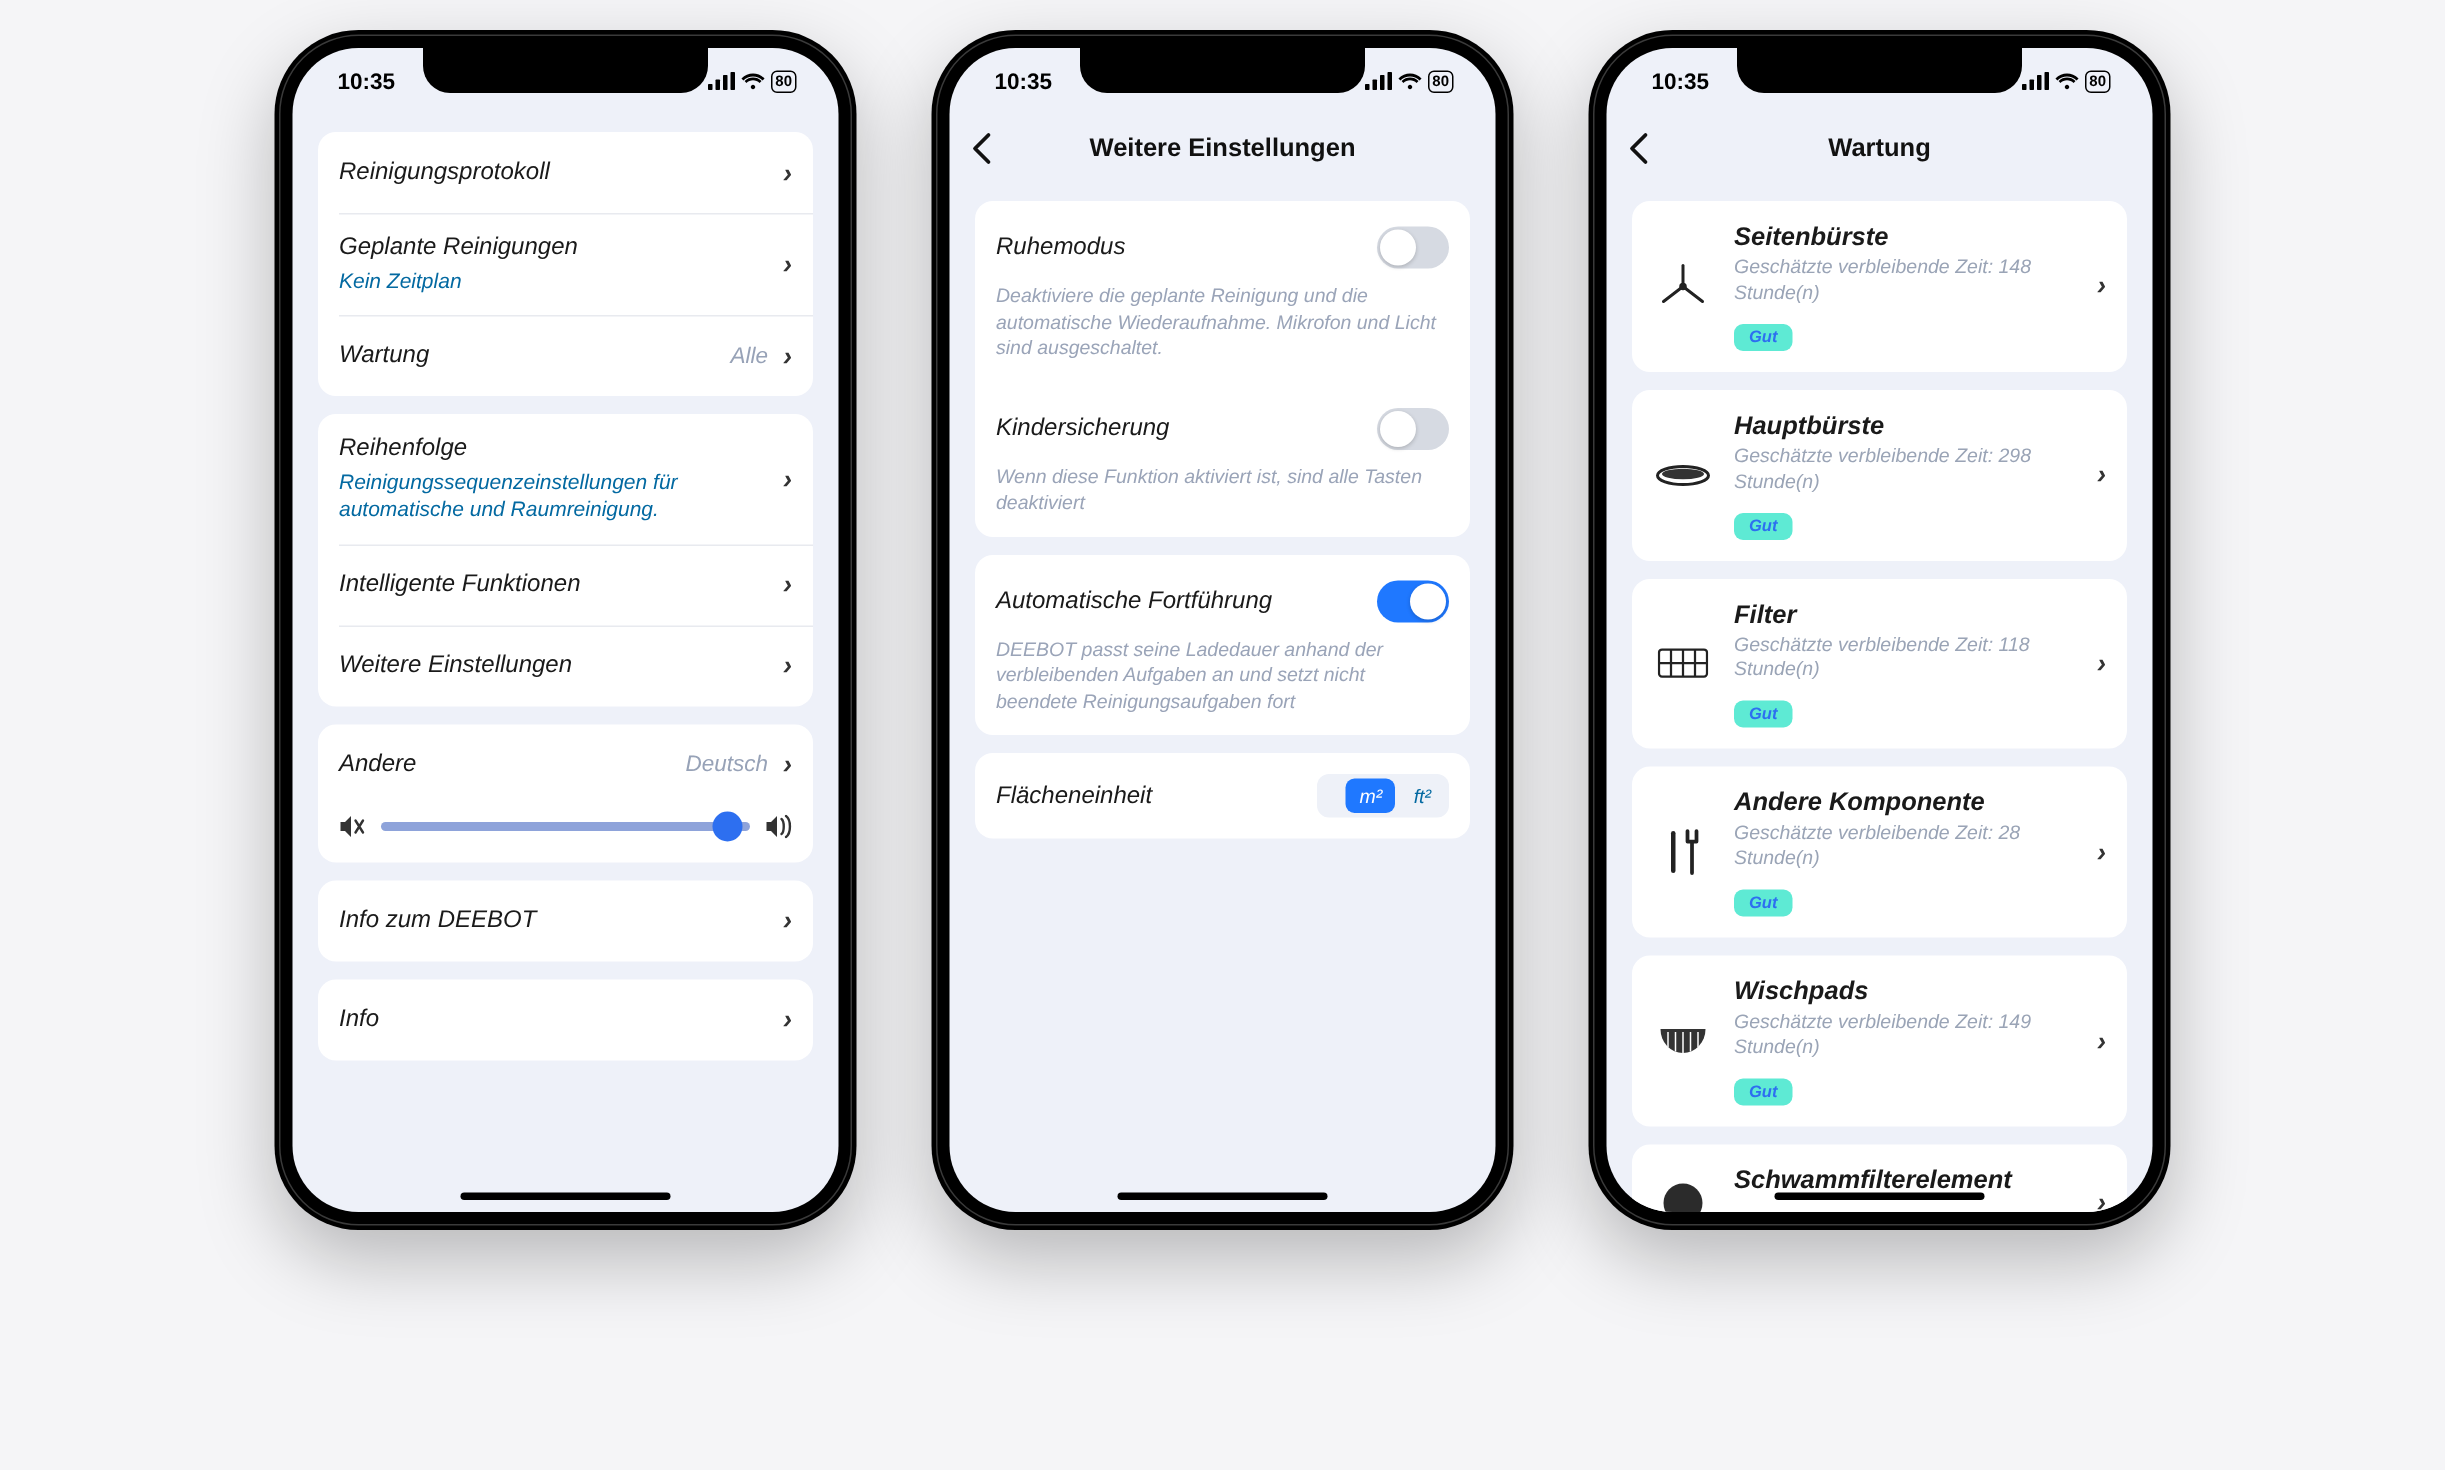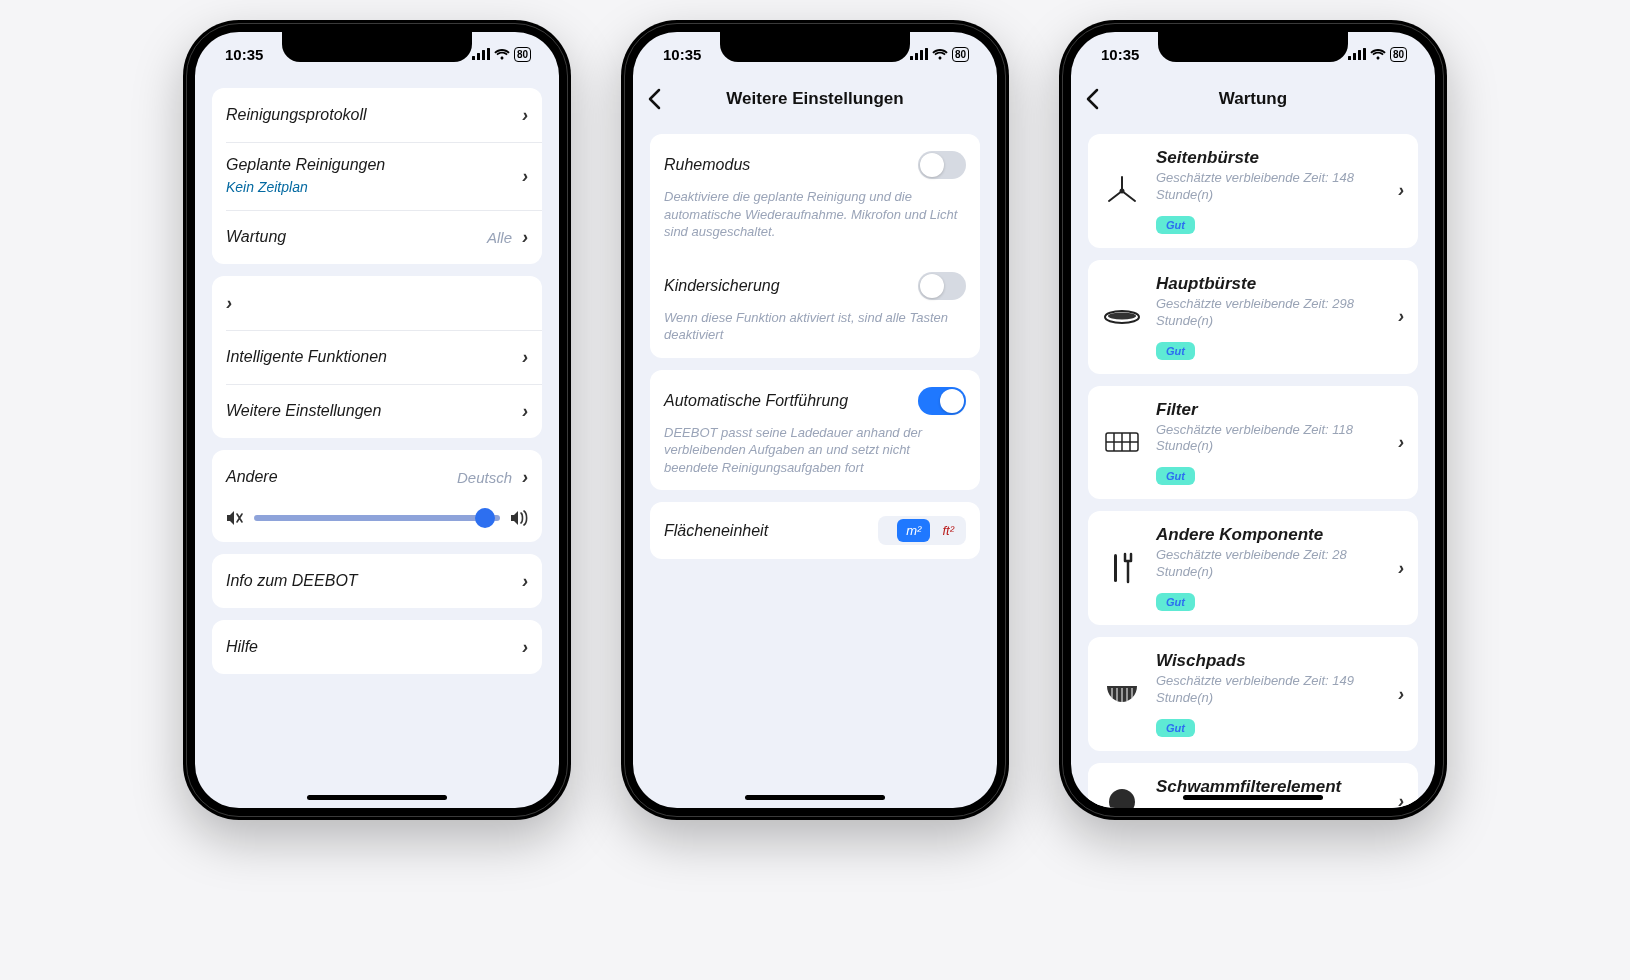--- a/index.html
+++ b/index.html
@@ -187,21 +187,21 @@
     display:flex;
     background:#eef1f8;
     border-radius:8px;
     padding:3px;
     gap:3px;
   }
   .seg-item{
     padding:4px 9px;
     font-size:13px;
     border-radius:6px;
-    color:#b91c1c;
+    color:#0369a1;
   }
   .seg-item.active{
     background:#1f78ff; color:#fff;margin-left:16px;
   }
 
   
   .maint-row{
     display:flex;
     align-items:center;
     padding:14px 14px;
@@ -277,20 +277,24 @@
           <div class="row-main">
               <div class="row-title">Wartung</div>
             </div>
           <span class="row-value">Alle</span>
           <span class="chevron">›</span>
         </div>
       </div>
 
       <div class="card">
         <div class="row">
+          <div class="row-main">
+            <div class="row-title">Reihenfolge</div>
+            <div class="row-sub">Reinigungssequenzeinstellungen für automatische und Raumreinigung.</div>
+          </div>
           <span class="chevron">›</span>
         </div>
         <div class="row">
           <div class="row-main">
               <div class="row-title">Intelligente Funktionen</div>
             </div>
           <span class="chevron">›</span>
         </div>
         <div class="row">
           <div class="row-main">
@@ -332,21 +336,21 @@
           <div class="row-main">
               <div class="row-title">Info zum DEEBOT</div>
             </div>
           <span class="chevron">›</span>
         </div>
       </div>
 
       <div class="card">
         <div class="row">
           <div class="row-main">
-              <div class="row-title">Hilfe</div>
+              <div class="row-title">Info</div>
             </div>
           <span class="chevron">›</span>
         </div>
       </div>
     </div>
 
     <div class="home-indicator"></div>
   </div>
 </div>
 

